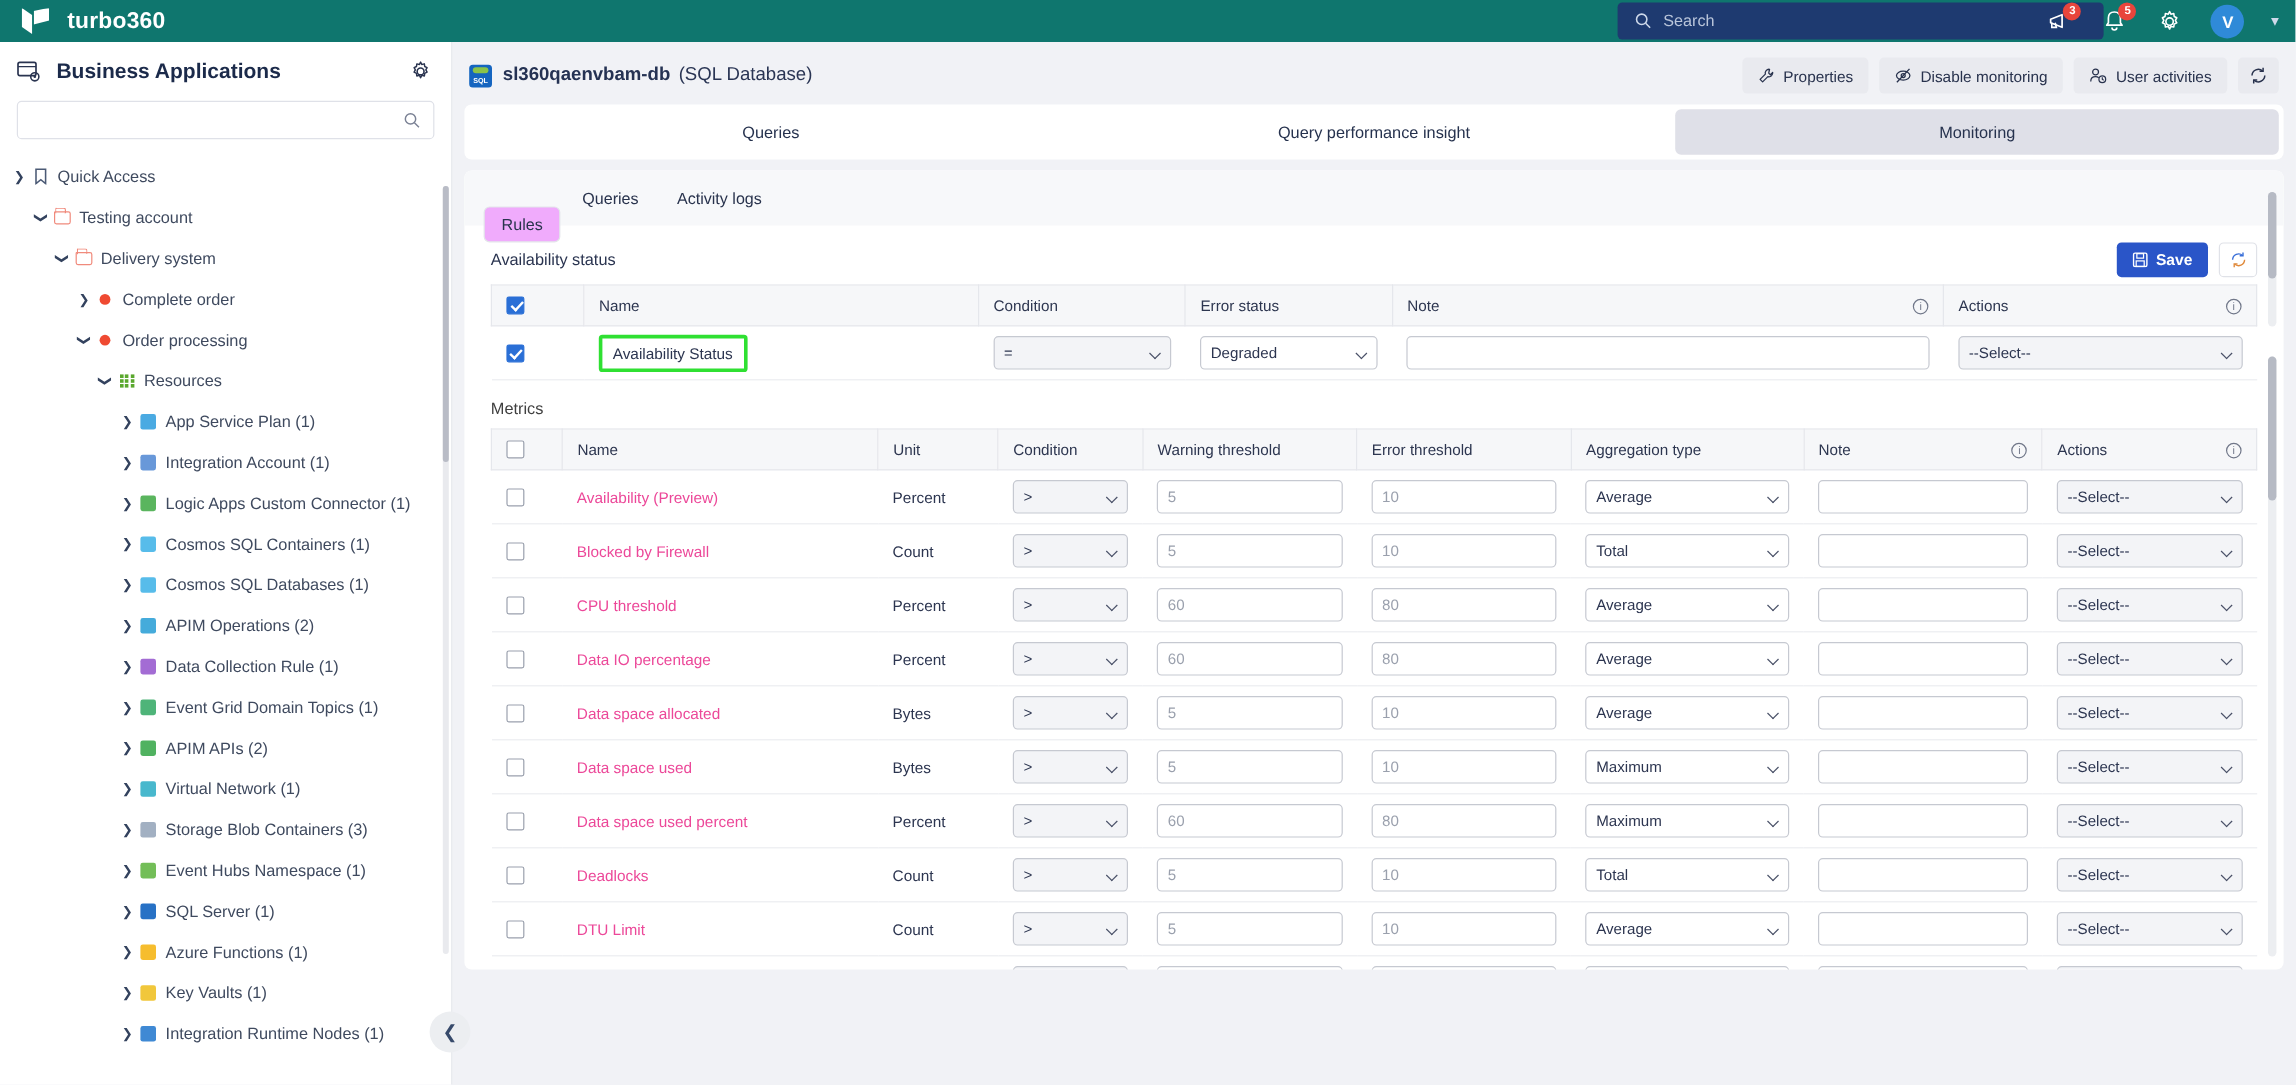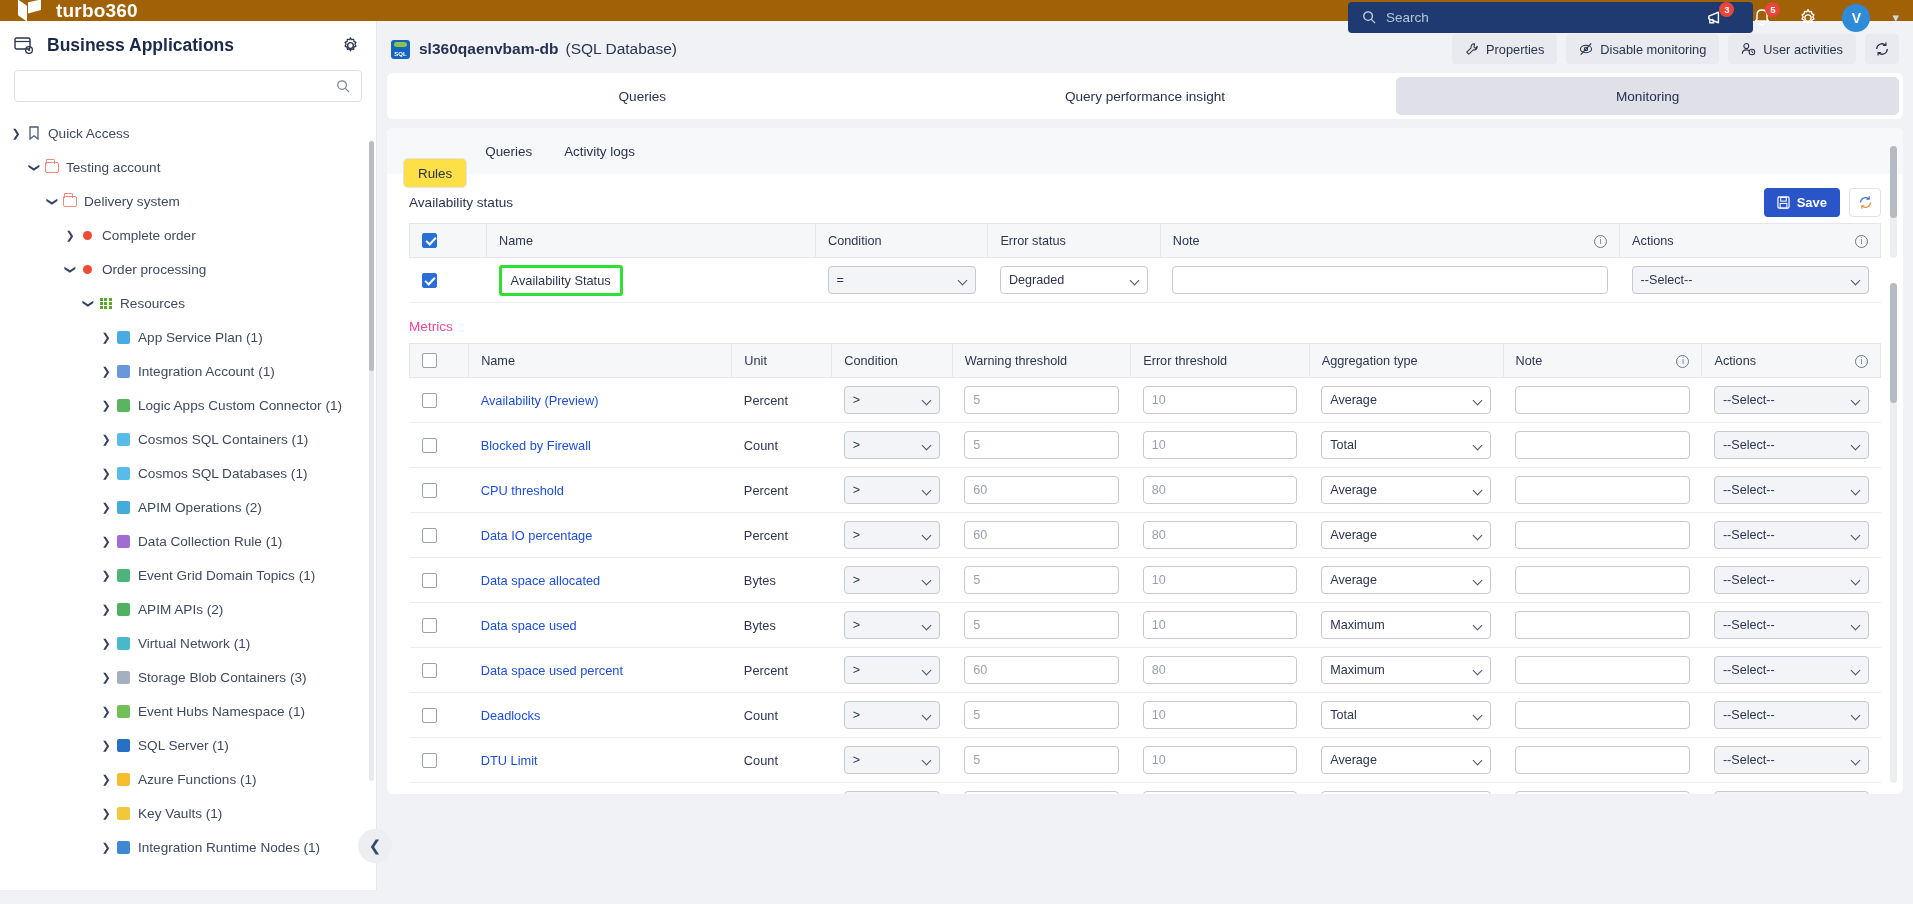--- a/index.html
+++ b/index.html
@@ -4,21 +4,21 @@
 <style>
   * { box-sizing: border-box; margin: 0; padding: 0; }
   html, body {
     width: 1913px; height: 904px;
     font-family: "Liberation Sans", sans-serif;
     background: #f1f2f6; overflow: hidden;
   }
 
   
   .topbar {
-    height: 21px; background: #a16207;
+    height: 35px; background: #0f766e;
     display: flex; align-items: center; position: relative;
   }
   .logo-wrap { display: flex; align-items: center; padding-left: 18px; gap: 12px; }
   .logo-mark { width: 26px; height: 24px; position: relative; }
   .logo-mark .l1 {
     position: absolute; left: 0; top: 1px; width: 9px; height: 22px;
     background: #fff; clip-path: polygon(0 0, 100% 28%, 100% 100%, 0 72%);
   }
   .logo-mark .l2 {
     position: absolute; left: 10px; top: 1px; width: 13px; height: 17px;
@@ -166,21 +166,21 @@
     height: 666px; position: relative; overflow: hidden;
   }
   .subtabs {
     height: 46px; display: flex; align-items: center; gap: 4px;
     padding: 0 16px; background: #f7f8fa; border-radius: 6px 6px 0 0;
   }
   .stab {
     height: 30px; padding: 0 14px; display: flex; align-items: center;
     font-size: 13.4px; color: #29334d; border-radius: 5px; cursor: pointer;
   }
-  .stab.active { background: #fde047; border: 1px solid #e3e5ea; margin-top: 44px; }
+  .stab.active { background: #f0abfc; border: 1px solid #e3e5ea; margin-top: 44px; }
 
   .sect-head {
     display: flex; align-items: center; padding: 14px 22px 6px 22px;
   }
   .sect-title { font-size: 13.6px; color: #2a3450; }
   .sect-actions { margin-left: auto; display: flex; gap: 9px; align-items: center; }
   .save-btn {
     height: 29px; background: #2a55c8; color: #fff; border: none;
     border-radius: 4px; padding: 0 13px; font-size: 13px; display: flex;
     align-items: center; gap: 7px; cursor: pointer; font-family: inherit; font-weight: 600;
@@ -224,31 +224,31 @@
     content: ""; position: absolute; right: 10px; top: 11px;
     width: 6px; height: 6px; border: solid #4a5168; border-width: 0 1.6px 1.6px 0;
     transform: rotate(45deg); pointer-events: none;
   }
   .txt {
     width: 100%; height: 28px; border: 1px solid #c6c9d1; border-radius: 4px;
     font-size: 12.6px; font-family: inherit; padding: 0 8px; outline: none;
     background: #fff; color: #2c3550;
   }
   .txt::placeholder { color: #9aa0ad; }
-  .mname { color: #1d4ed8; font-size: 12.8px; cursor: pointer; }
+  .mname { color: #ec4899; font-size: 12.8px; cursor: pointer; }
   .greenbox {
     border: 3px solid #2fe032; border-radius: 3px; padding: 5px 9px;
     display: inline-block; font-size: 12.8px; color: #2c3550;
   }
   .infoic {
     width: 13px; height: 13px; border: 1.2px solid #707789; border-radius: 50%;
     font-size: 9px; color: #707789; text-align: center; line-height: 11px;
     display: inline-block; float: right; margin-top: 1px;
   }
-  .metrics-label { font-size: 13.6px; color: #ec4899; padding: 16px 22px 9px 22px; }
+  .metrics-label { font-size: 13.6px; color: #404040; padding: 16px 22px 9px 22px; }
 
   .panel-scroll {
     position: absolute; right: 6px; top: 155px; width: 7px; height: 500px;
     background: #eceef1; border-radius: 4px;
   }
   .panel-scroll-thumb {
     position: absolute; top: 0; left: 0; width: 7px; height: 120px;
     background: #b6bac4; border-radius: 4px;
   }
   .sect-scroll {

